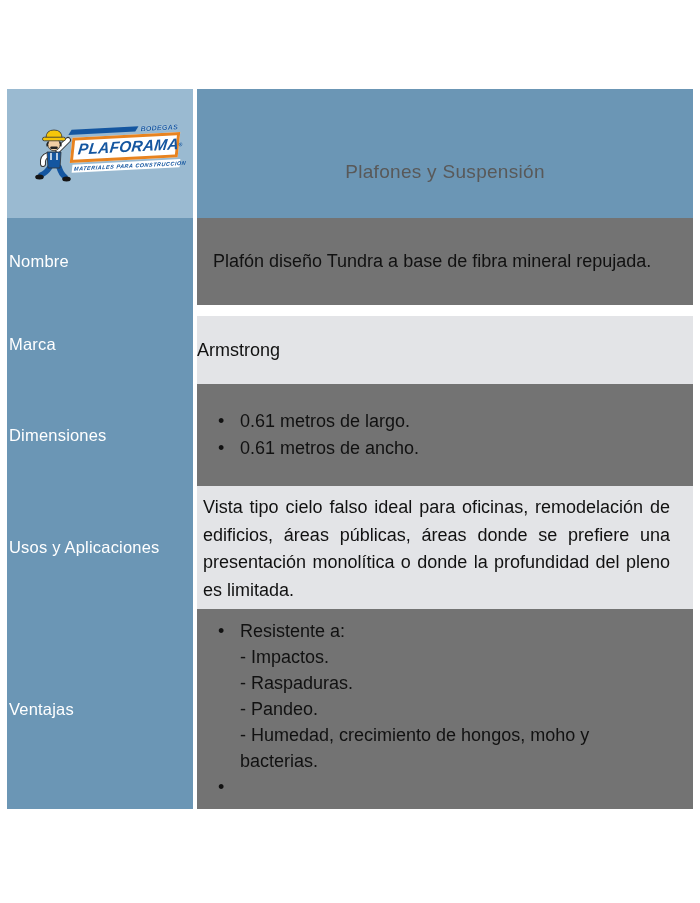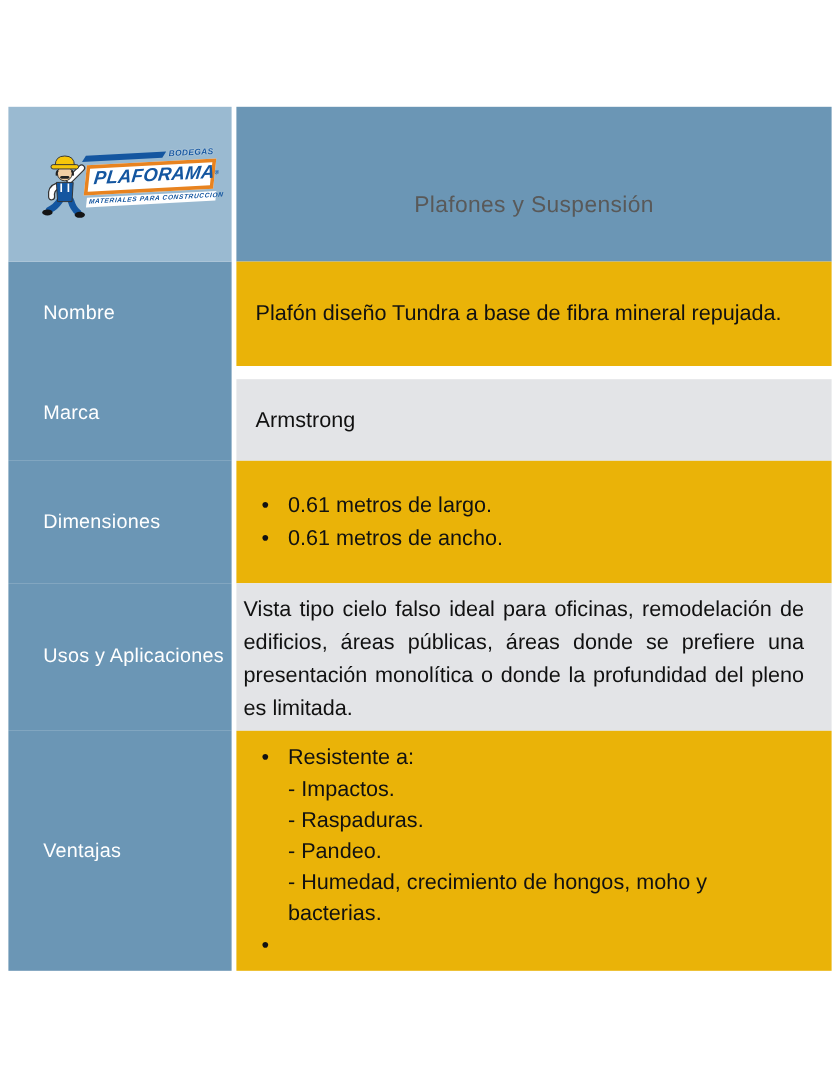--- a/index.html
+++ b/index.html
@@ -22,43 +22,43 @@
   }
 
   
   .logo-cell { background:#9ABAD1; position:relative; }
 
   .label-cell {
     background:#6B96B5;
     color:#ffffff;
     font-size:16.5px;
     display:flex; align-items:center;
-    padding-left:29px;
+    padding-left:2px;
     letter-spacing:0.2px;
   }
 
   
   .title-cell {
     background:#6B96B5;
     display:flex; justify-content:center; align-items:center;
     padding-top:37px;
   }
   .title-cell span {
     color:#595959;
     font-size:19px;
     letter-spacing:0.3px;
   }
 
   
   .value-cell { color:#111111; font-size:18px; }
-  .bg-white { background:#eab308; }
+  .bg-white { background:#737373; }
   .bg-gray  { background:#E3E4E7; }
 
   .v-nombre { display:flex; align-items:center; padding:0 12px 0 16px; }
-  .v-marca  { display:flex; align-items:center; padding-left:16px;margin-top:11px; }
+  .v-marca  { display:flex; align-items:center; padding-left:0;margin-top:11px; }
 
   .v-dim {
     display:flex; flex-direction:column; justify-content:center;
     padding-left:21px; line-height:27px;
   }
   .v-usos {
     padding:8px 23px 0 6px;
     text-align:justify;
     line-height:27.5px;
   }

